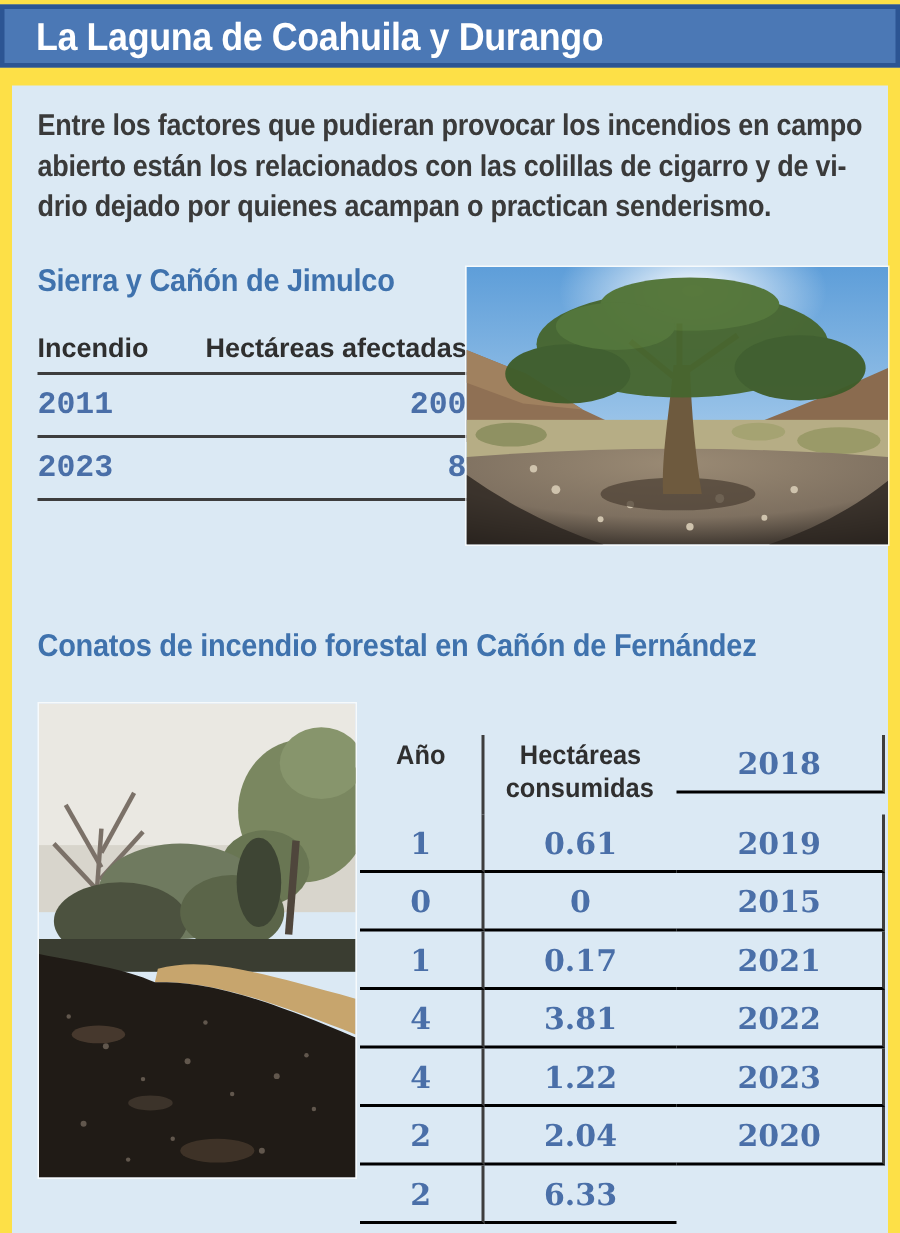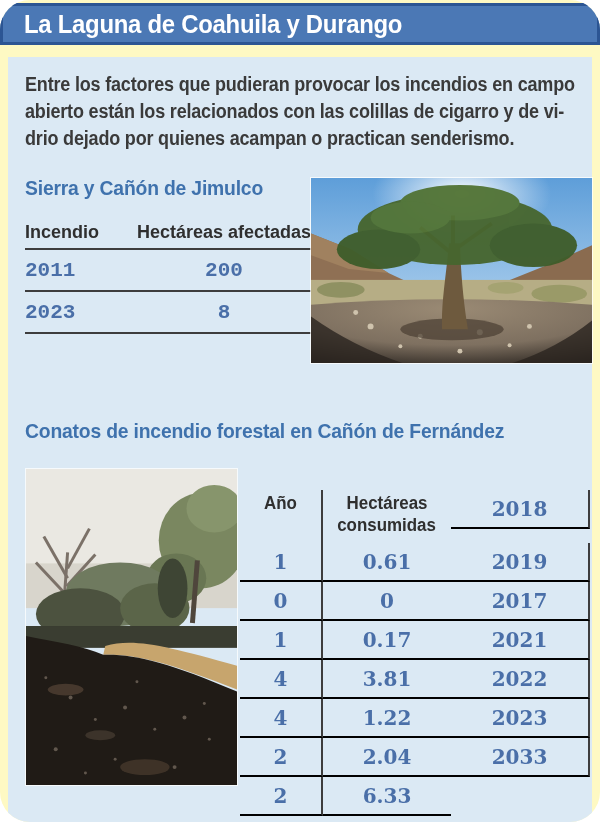--- a/index.html
+++ b/index.html
@@ -1,19 +1,19 @@
 <!DOCTYPE html>
 <html><head>
 <meta charset="utf-8">
 <style>
   html, body { margin: 0; padding: 0; }
   body { font-family: "Liberation Sans", sans-serif; }
   .page {
     position: relative; width: 600px; height: 822px;
-    background: #fef9c3; overflow: hidden; border-radius: 30px;
+    background: #fde047; overflow: hidden;
   }
   
   .header-bar {
     position: absolute; top: 3px; left: 0; width: 600px; height: 42px;
     box-sizing: border-box; background: #4b78b5; border: 3px solid #2c5593;
     display: flex; align-items: center; padding-left: 21px;
   }
   .header-title {
     color: #ffffff; font-weight: bold; font-size: 26px; letter-spacing: -0.3px;
     white-space: nowrap; transform: scaleX(0.92); transform-origin: 0 50%;
@@ -48,21 +48,21 @@
   .t1-col1 { width: 112px; flex: none; }
   .t1-col2 { flex: 1; }
   .t1-row {
     display: flex; height: 40px; align-items: center;
     border-bottom: 2px solid #3d3d3d;
   }
   .num {
     font-family: Liberation Mono, monospace; font-weight: bold;
     color: #4a6fa8; font-size: 21px;
   }
-  .t1-row .t1-col2 { text-align: center; }
+  .t1-row .t1-col2 { text-align: right; }
   
   .t2 {
     position: absolute; top: 462px; left: 240px; width: 350px;
     display: grid; grid-template-columns: 83px 128px 139px; margin-top: 28px;
   }
   .t2 .hcell {
     height: 53px; box-sizing: border-box; padding-top: 2px;
     display: flex; flex-direction: column; align-items: center;
     font-size: 18px; font-weight: bold; color: #2f2f2f; line-height: 22px;
   }
@@ -223,34 +223,34 @@
     </div>
 
     <div class="cell vline">2018</div>
     <div class="cell vline">1</div>
     <div class="cell">0.61</div>
 
     <div class="cell vline">2019</div>
     <div class="cell vline">0</div>
     <div class="cell">0</div>
 
-    <div class="cell vline">2017</div>
+    <div class="cell vline">2015</div>
     <div class="cell vline">1</div>
     <div class="cell">0.17</div>
 
     <div class="cell vline">2021</div>
     <div class="cell vline">4</div>
     <div class="cell">3.81</div>
 
     <div class="cell vline">2022</div>
     <div class="cell vline">4</div>
     <div class="cell">1.22</div>
 
     <div class="cell vline">2023</div>
     <div class="cell vline">2</div>
     <div class="cell">2.04</div>
 
-    <div class="cell vline">2033</div>
+    <div class="cell vline">2020</div>
     <div class="cell vline">2</div>
     <div class="cell">6.33</div>
   </div>
 
 </div>
 
 </body></html>

